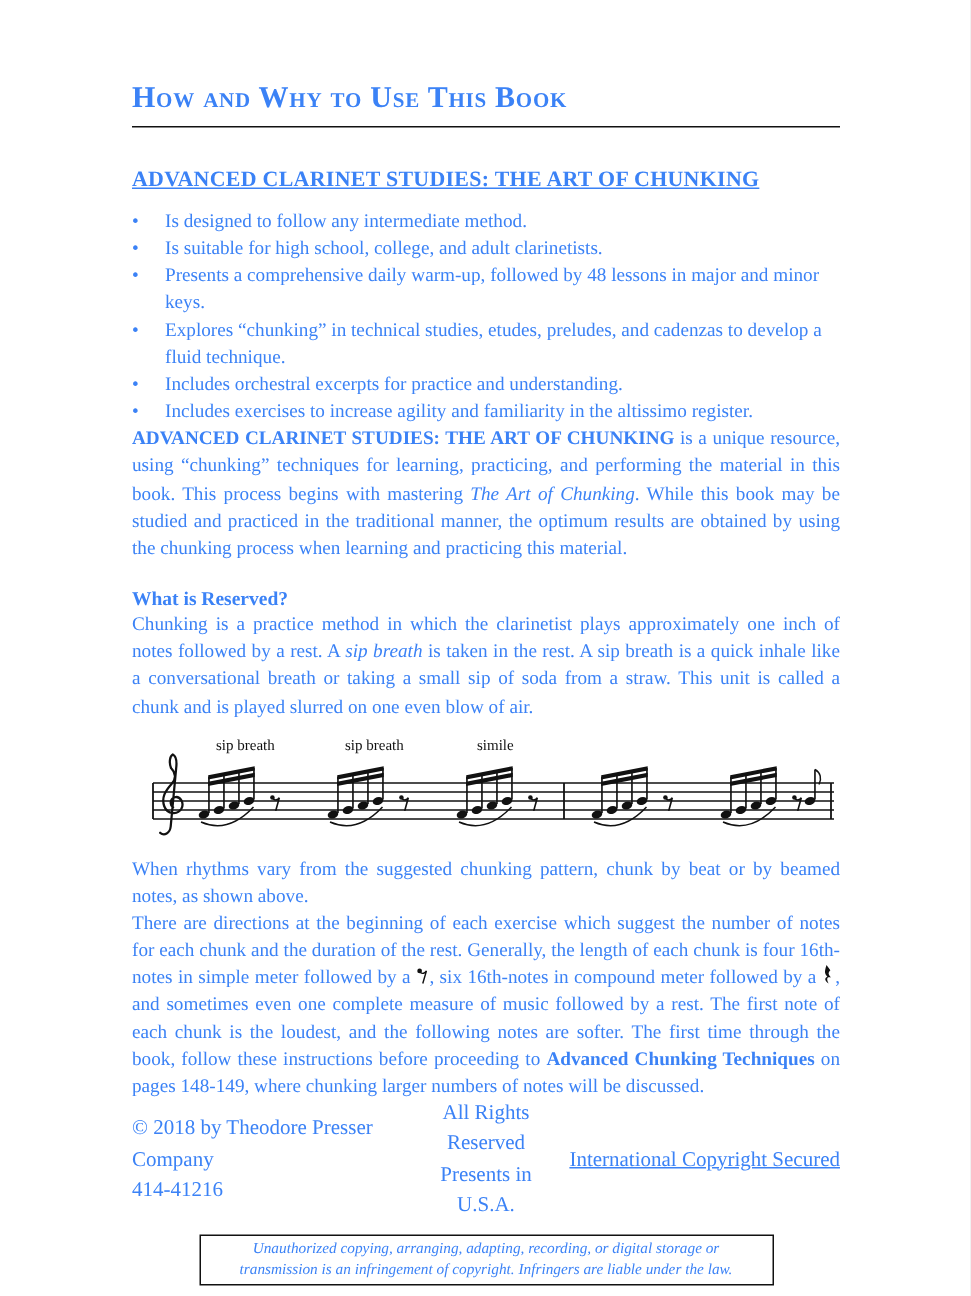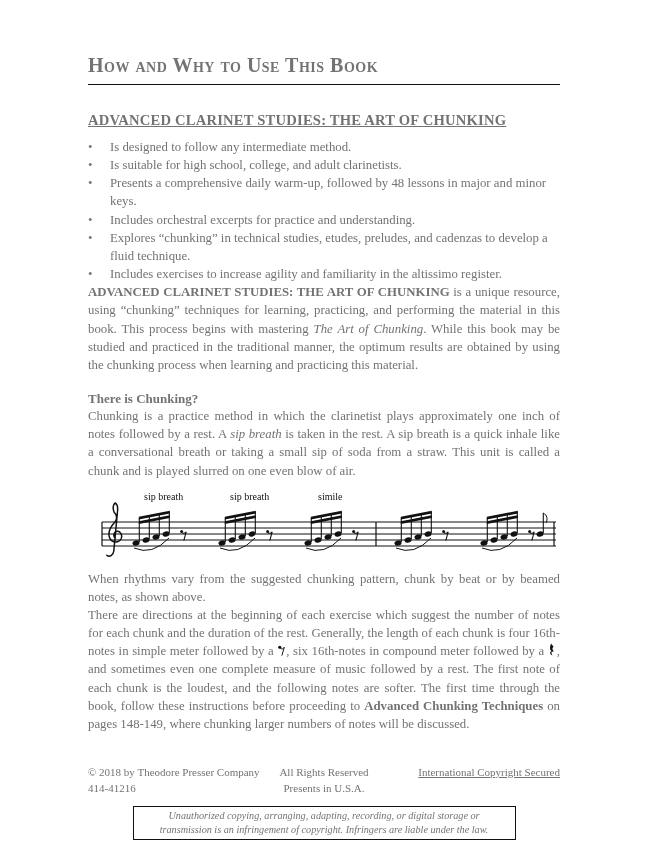--- a/index.html
+++ b/index.html
@@ -4,21 +4,21 @@
 <style>
   html,body{margin:0;padding:0;background:#e8e8e8;}
   .page{
     position:relative;
     width:647px;height:864px;
     margin:0 auto;
     background:#ffffff;
     box-sizing:border-box;
     padding:54px 87px 14px 88px;
     font-family:"Liberation Serif","DejaVu Serif",serif;
-    color:#737373;
+    color:#3b82f6;
     display:flex;flex-direction:column;
     overflow:hidden;
   }
   .hdr-title{
     margin:0;
     font-size:20px;
     font-weight:bold;
     font-variant:small-caps;
     letter-spacing:.5px;
     padding-bottom:7px;
@@ -80,22 +80,22 @@
     fill:#111;
   }
   .rhythm-note{margin-top:7px;}
   .directions{margin-top:18px;}
   .rest-glyph{display:inline-block;vertical-align:-2px;margin:0 1px;}
   .rest-glyph circle,.rest-glyph .qfill{fill:#111;}
   .rest-glyph path.stroked{fill:none;stroke:#111;stroke-width:1.1;}
   .footer{
     margin-top:auto;
     display:flex;
-    align-items:flex-start;
-    font-size:11px;
+    align-items:center;
+    font-size:14px;
     line-height:1.45;
   }
   .footer .f-left{flex:0 0 185px;text-align:left;}
   .footer .f-center{flex:1;text-align:center;}
   .footer .f-right{flex:0 0 185px;text-align:right;text-decoration:underline;}
   .notice-box{
     margin:9px auto 10px auto;
     width:383px;
     border:1px solid #111;
     padding:2px 10px 3px 10px;
@@ -123,35 +123,35 @@
     <div class="bullet-item">
       <span class="bullet"></span>
       <span class="btxt">Is suitable for high school, college, and adult clarinetists.</span>
     </div>
     <div class="bullet-item">
       <span class="bullet"></span>
       <span class="btxt">Presents a comprehensive daily warm-up, followed by 48 lessons in major and minor keys.</span>
     </div>
     <div class="bullet-item">
       <span class="bullet"></span>
+      <span class="btxt">Explores “chunking” in technical studies, etudes, preludes, and cadenzas to develop a fluid technique.</span>
+    </div>
+    <div class="bullet-item">
+      <span class="bullet"></span>
       <span class="btxt">Includes orchestral excerpts for practice and understanding.</span>
     </div>
     <div class="bullet-item">
       <span class="bullet"></span>
-      <span class="btxt">Explores “chunking” in technical studies, etudes, preludes, and cadenzas to develop a fluid technique.</span>
-    </div>
-    <div class="bullet-item">
-      <span class="bullet"></span>
       <span class="btxt">Includes exercises to increase agility and familiarity in the altissimo register.</span>
     </div>
   </div>
 
   <p class="body overview"><span class="bold">ADVANCED CLARINET STUDIES: THE ART OF CHUNKING</span><span> is a unique resource, using “chunking” techniques for learning, practicing, and performing the material in this book. This process begins with mastering </span><span class="ital">The Art of Chunking</span><span>. While this book may be studied and practiced in the traditional manner, the optimum results are obtained by using the chunking process when learning and practicing this material.</span></p>
 
-  <h3 class="subhead">There is Chunking?</h3>
+  <h3 class="subhead">What is Reserved?</h3>
 
   <p class="body chunk-para"><span>Chunking is a practice method in which the clarinetist plays approximately one inch of notes followed by a rest. A </span><span class="ital">sip breath</span><span> is taken in the rest. A sip breath is a quick inhale like a conversational breath or taking a small sip of soda from a straw. This unit is called a chunk and is played slurred on one even blow of air.</span></p>
 
   <div class="figure">
     <svg width="472" height="82" viewBox="0 0 472 82">
 
       <text class="mus-label" x="56" y="12">sip breath</text>
       <text class="mus-label" x="142" y="12">sip breath</text>
       <text class="mus-label" x="230" y="12">simile</text>
 

